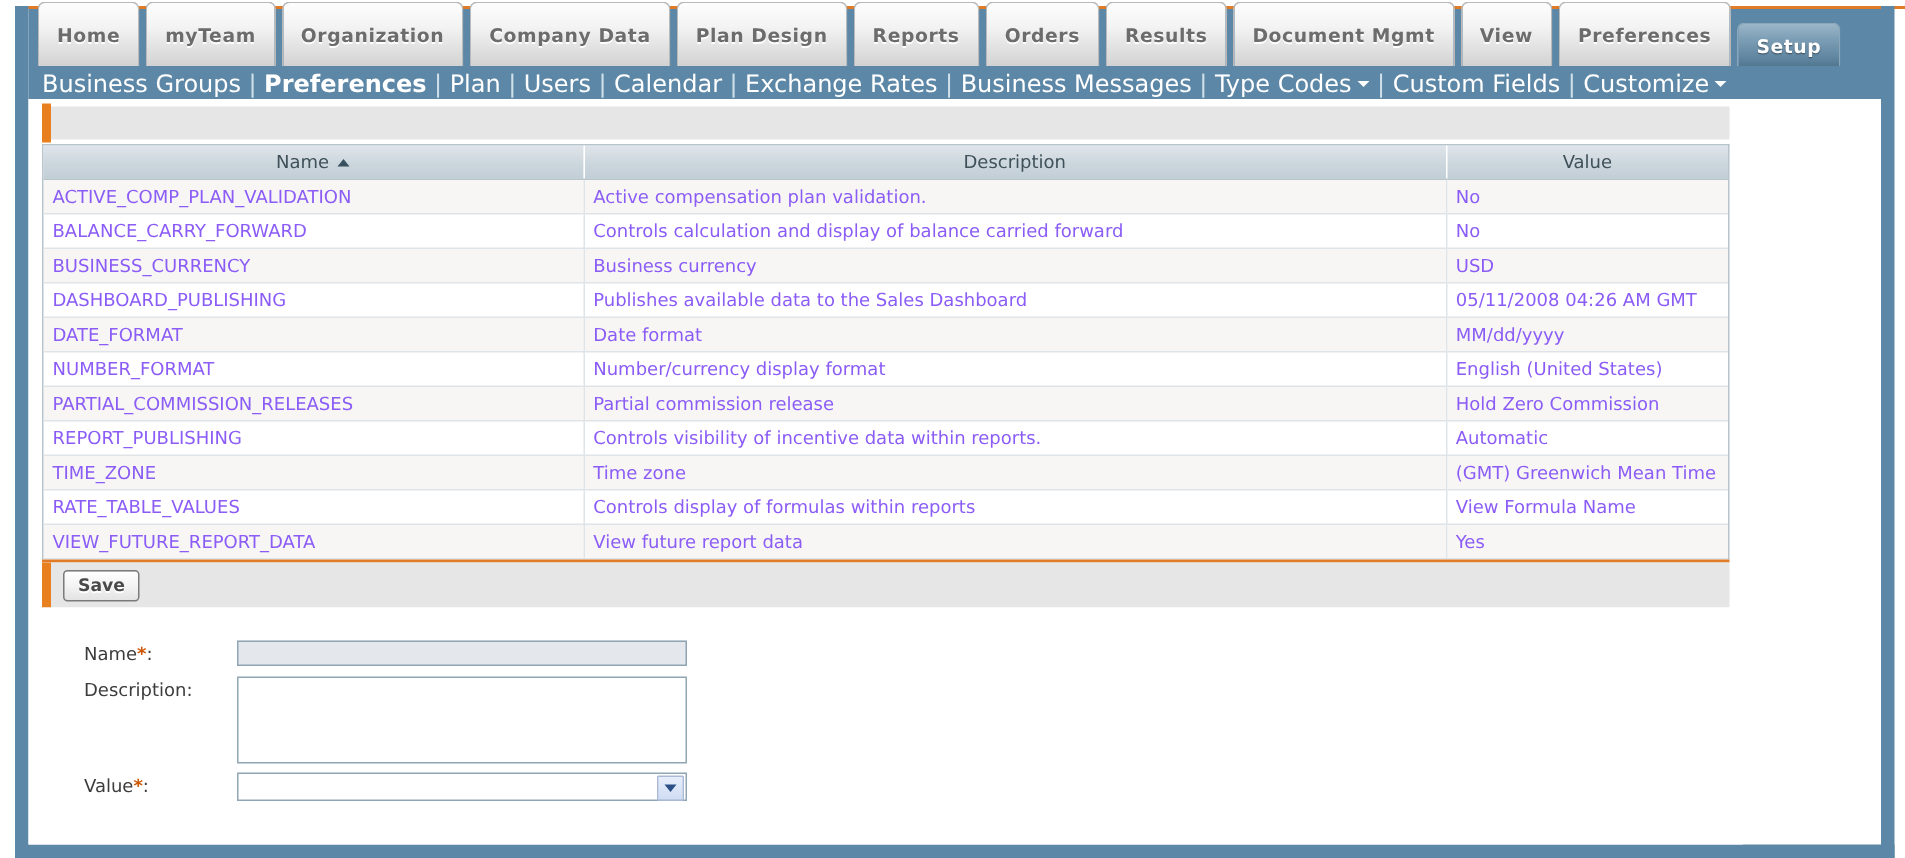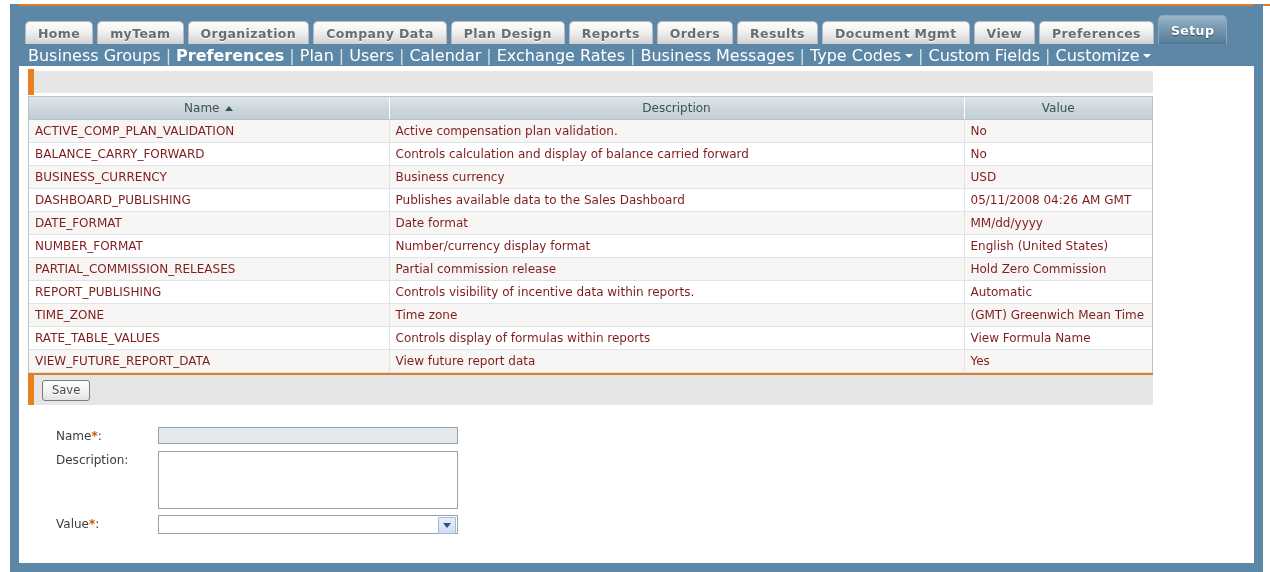--- a/index.html
+++ b/index.html
@@ -62,21 +62,21 @@
     position: absolute;
     left: 0; top: 8px;
     height: 30px;
     display: flex;
     align-items: flex-end;
     gap: 4px;
     padding-left: 6px;
   }
   .tab {
     position: relative;
-    height: 23px;
+    height: 43px;
     padding: 0 12px;
     display: flex;
     align-items: center;
     justify-content: center;
     box-sizing: border-box;
     font-family: "DejaVu Sans", "Liberation Sans", sans-serif;
     font-size: 12.5px;
     font-weight: bold;
     letter-spacing: 0.4px;
     white-space: nowrap;
@@ -171,21 +171,21 @@
     position: absolute;
     left: 0; top: 0;
     width: 6px; height: 30px;
     background: #e8801f;
   }
   .btn {
     margin-left: 14px;
     padding: 2px 9px 3px 9px;
     font-family: "DejaVu Sans", "Liberation Sans", sans-serif;
     font-size: 11.5px;
-    font-weight: normal;
+    font-weight: bold;
     color: #4a4a4a;
     background: linear-gradient(to bottom, #ffffff 0%, #f2f2f2 55%, #e3e3e3 100%);
     border: 1px solid #7b7b7b;
     border-radius: 3px;
     cursor: pointer;
     text-shadow: 0 1px 0 #ffffff;
   }
 
   .orange-divider {
     height: 2px;
@@ -217,21 +217,21 @@
     text-align: center;
     cursor: pointer;
     white-space: nowrap;
   }
   table.grid th:last-child { border-right: none; }
   table.grid td {
     height: 19px;
     padding: 1px 4px 2px 6px;
     border-right: 1px solid #dfe4e8;
     border-bottom: 1px solid #dfe4e8;
-    color: #7f1d1d;
+    color: #8b5cf6;
     white-space: nowrap;
     overflow: hidden;
     text-overflow: ellipsis;
   }
   table.grid td:last-child { border-right: none; }
   table.grid tr.odd td { background: #f7f6f4; }
   table.grid tr.even td { background: #ffffff; }
   .sort-asc {
     display: inline-block;
     width: 0; height: 0;

